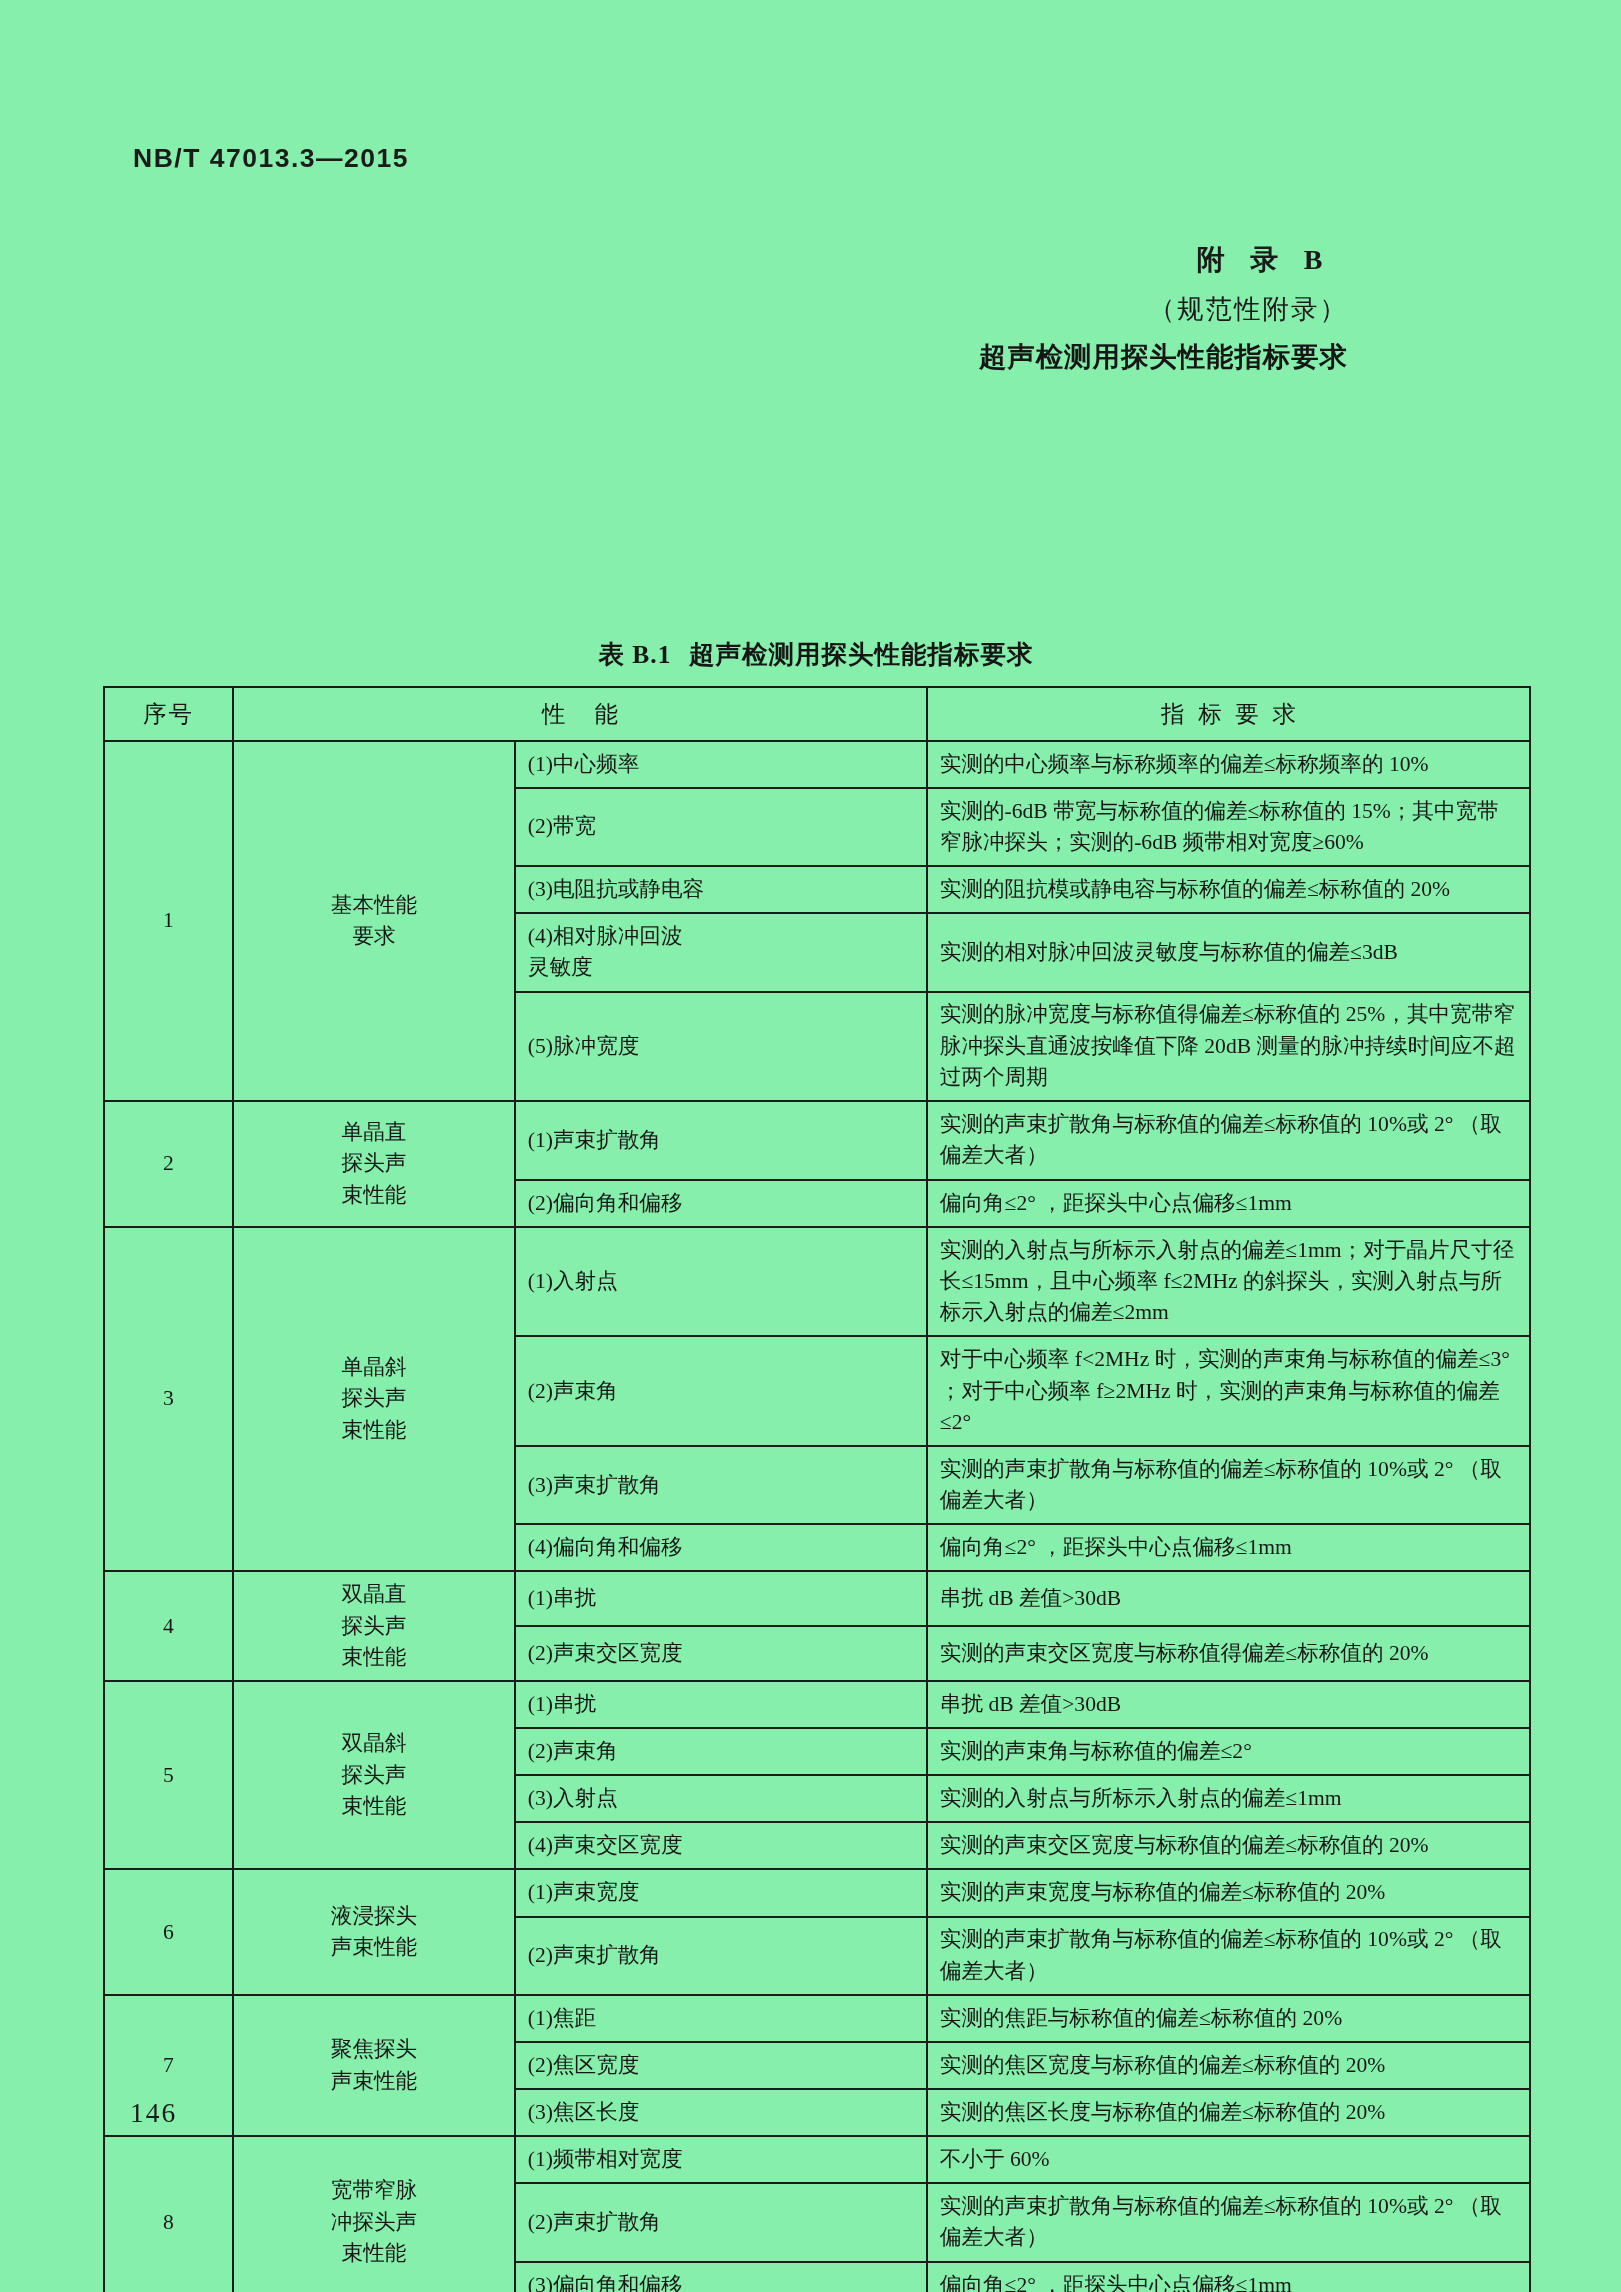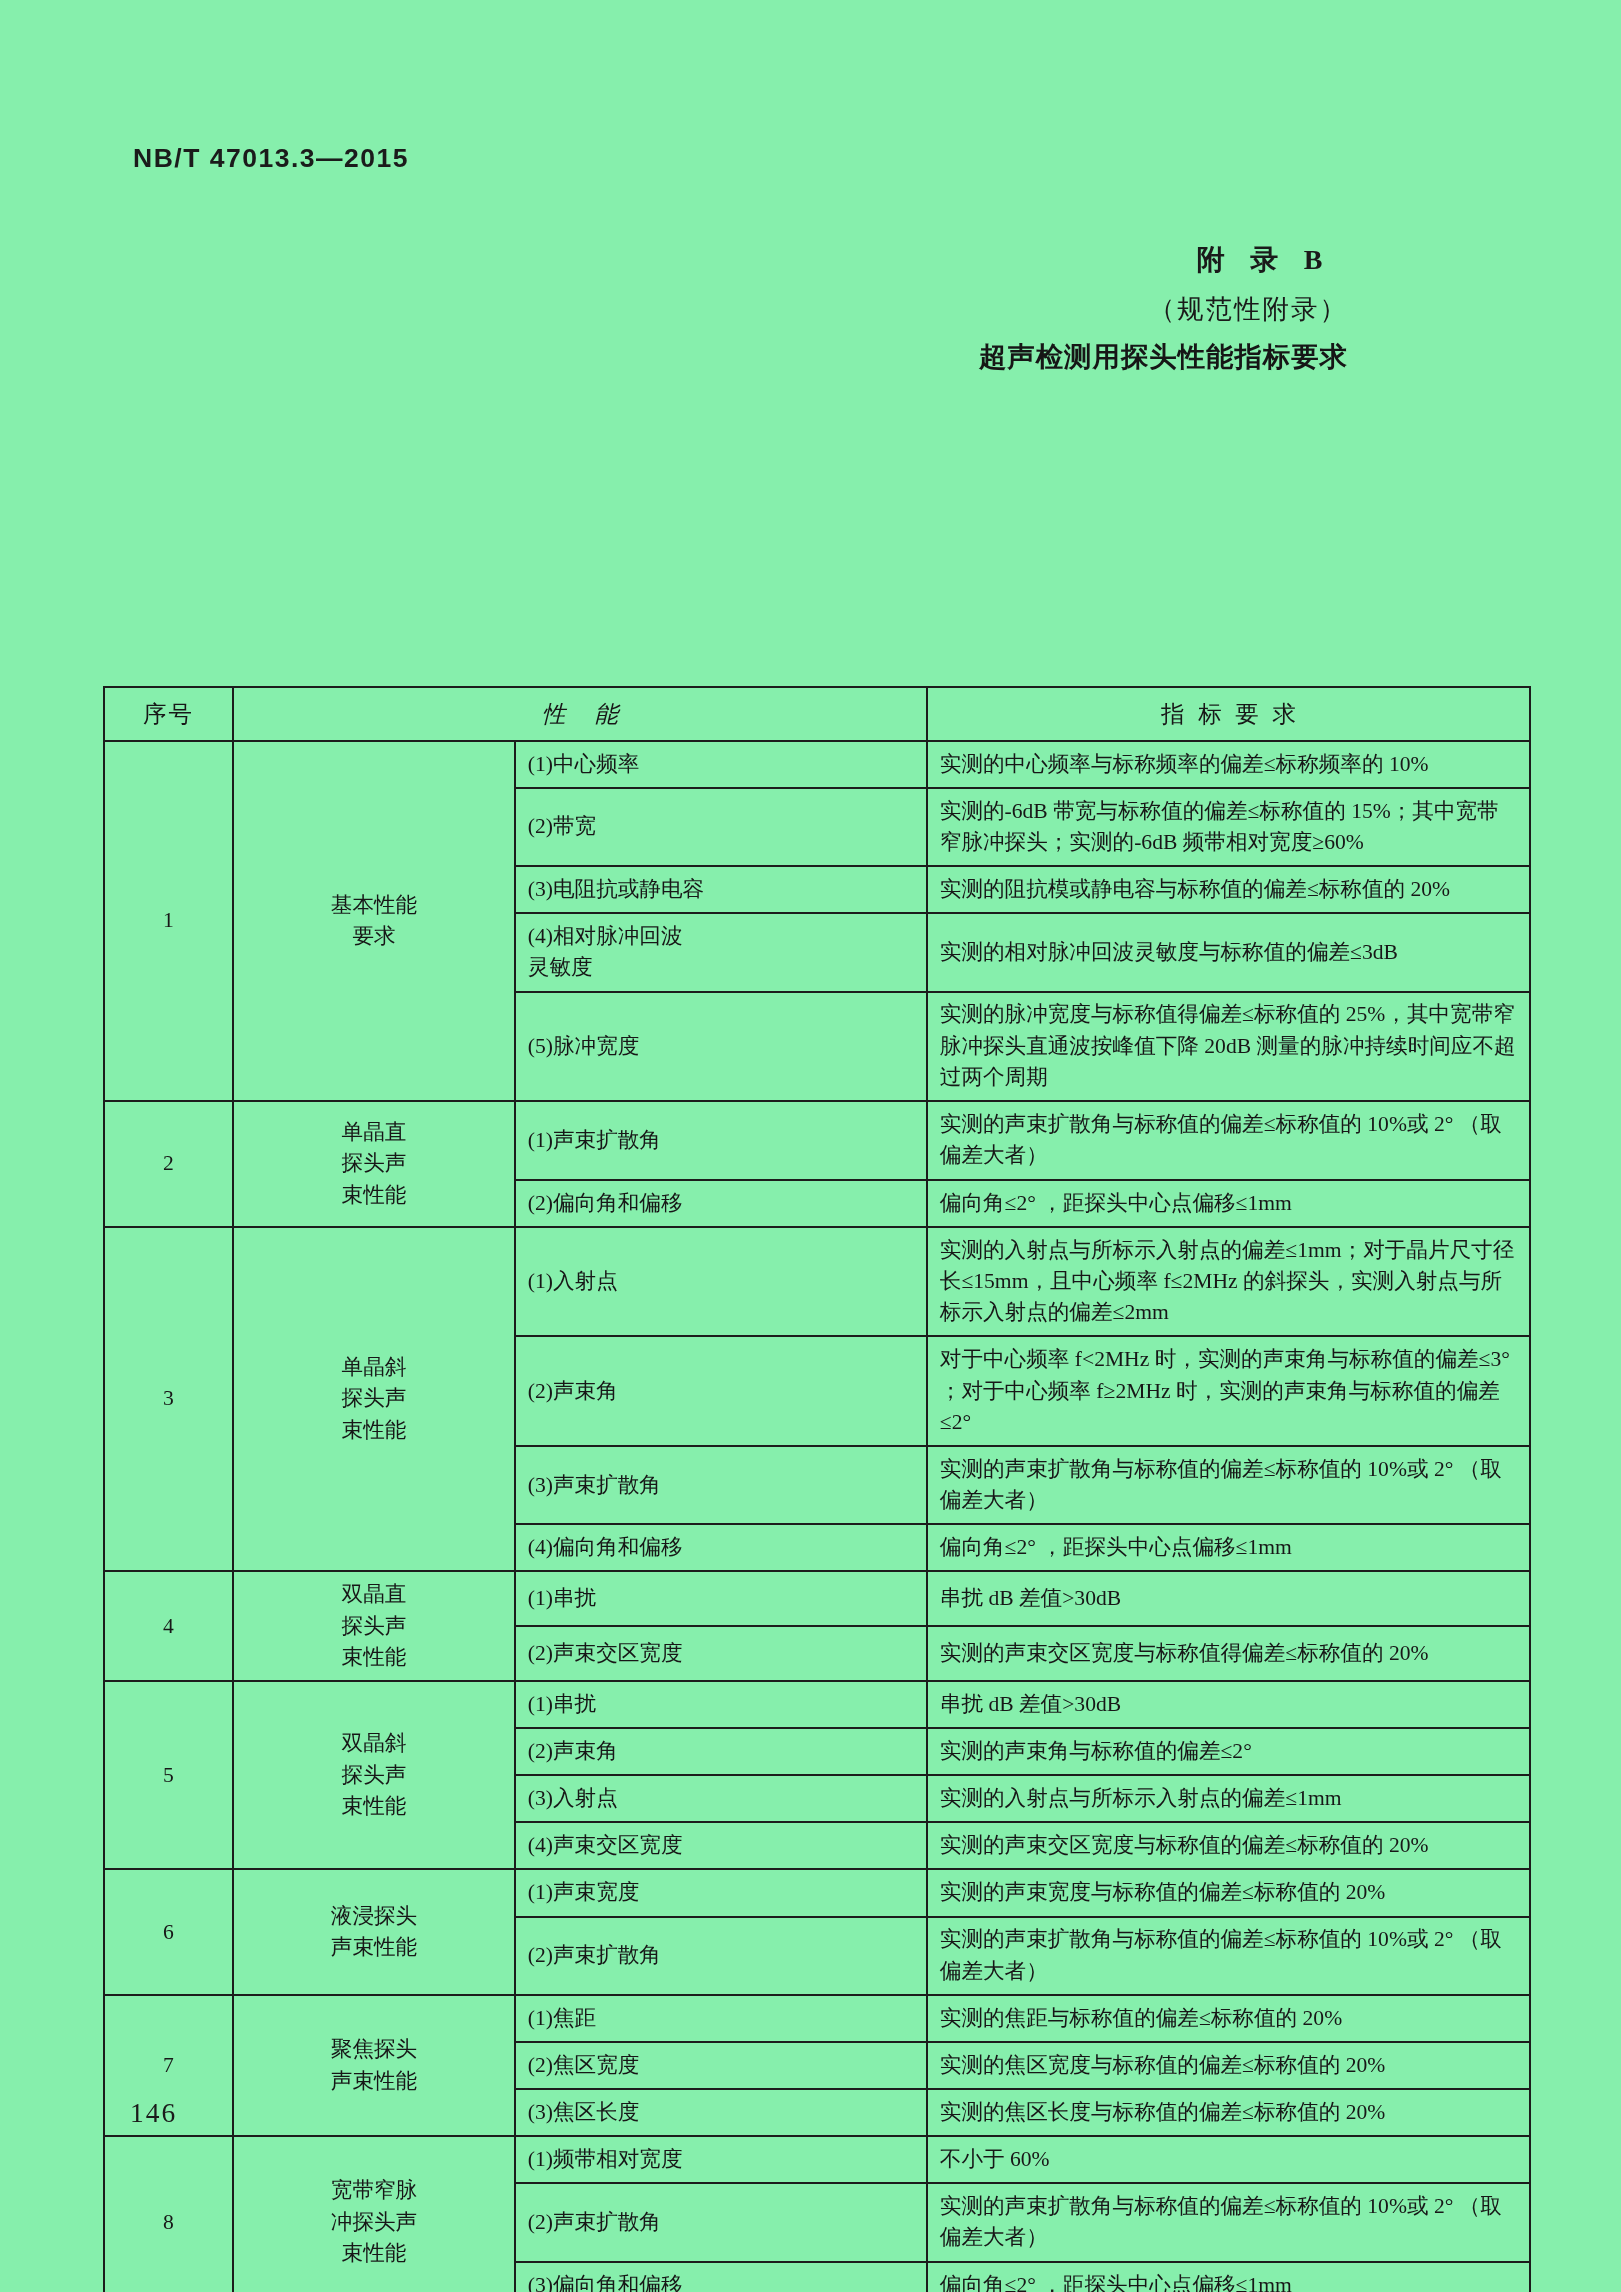--- a/index.html
+++ b/index.html
@@ -60,41 +60,44 @@
     padding:8.8px 5.9px;
     text-align:center;
   }
   table.spec td { padding:6.9px 11.8px; vertical-align:middle; }
   td.c-index { text-align:center; }
   td.c-category { text-align:center; white-space:pre-line; }
   td.c-property { text-align:left; white-space:pre-line; padding-left:13.7px; }
   td.c-requirement { text-align:left; padding-left:13.7px; }
   tbody tr.gstart td { border-top-width:2.9px;margin-top:24px; }
   th.h-index   { letter-spacing:2px; }
-  th.h-perf    { letter-spacing:29px; text-indent:29px;font-style:italic; }
+  th.h-perf    { letter-spacing:29px; text-indent:29px; }
   th.h-req     { letter-spacing:13.7px; text-indent:13.7px; }
   .page-number {
     position:absolute; top:2098px; left:130px;
     font-size:27.4px; letter-spacing:2px; color:#1b1b1b;
   }
 </style>
 </head>
 <body>
 
 <div class="page">
 
   <div class="doc-header">NB/T 47013.3—2015</div>
 
   <div class="title-block">
     <div class="appendix-title">附录B</div>
     <div class="appendix-subtitle">（规范性附录）</div>
     <div class="appendix-heading">超声检测用探头性能指标要求</div>
   </div>
 
 
+  <div class="table-caption">
+    <span class="caption-label">表 B.1</span><span>超声检测用探头性能指标要求</span>
+  </div>
 
   <table class="spec">
     <colgroup>
       <col style="width:129px">
       <col style="width:282px">
       <col style="width:412px">
       <col style="width:603px">
     </colgroup>
     <thead>
       <tr>

